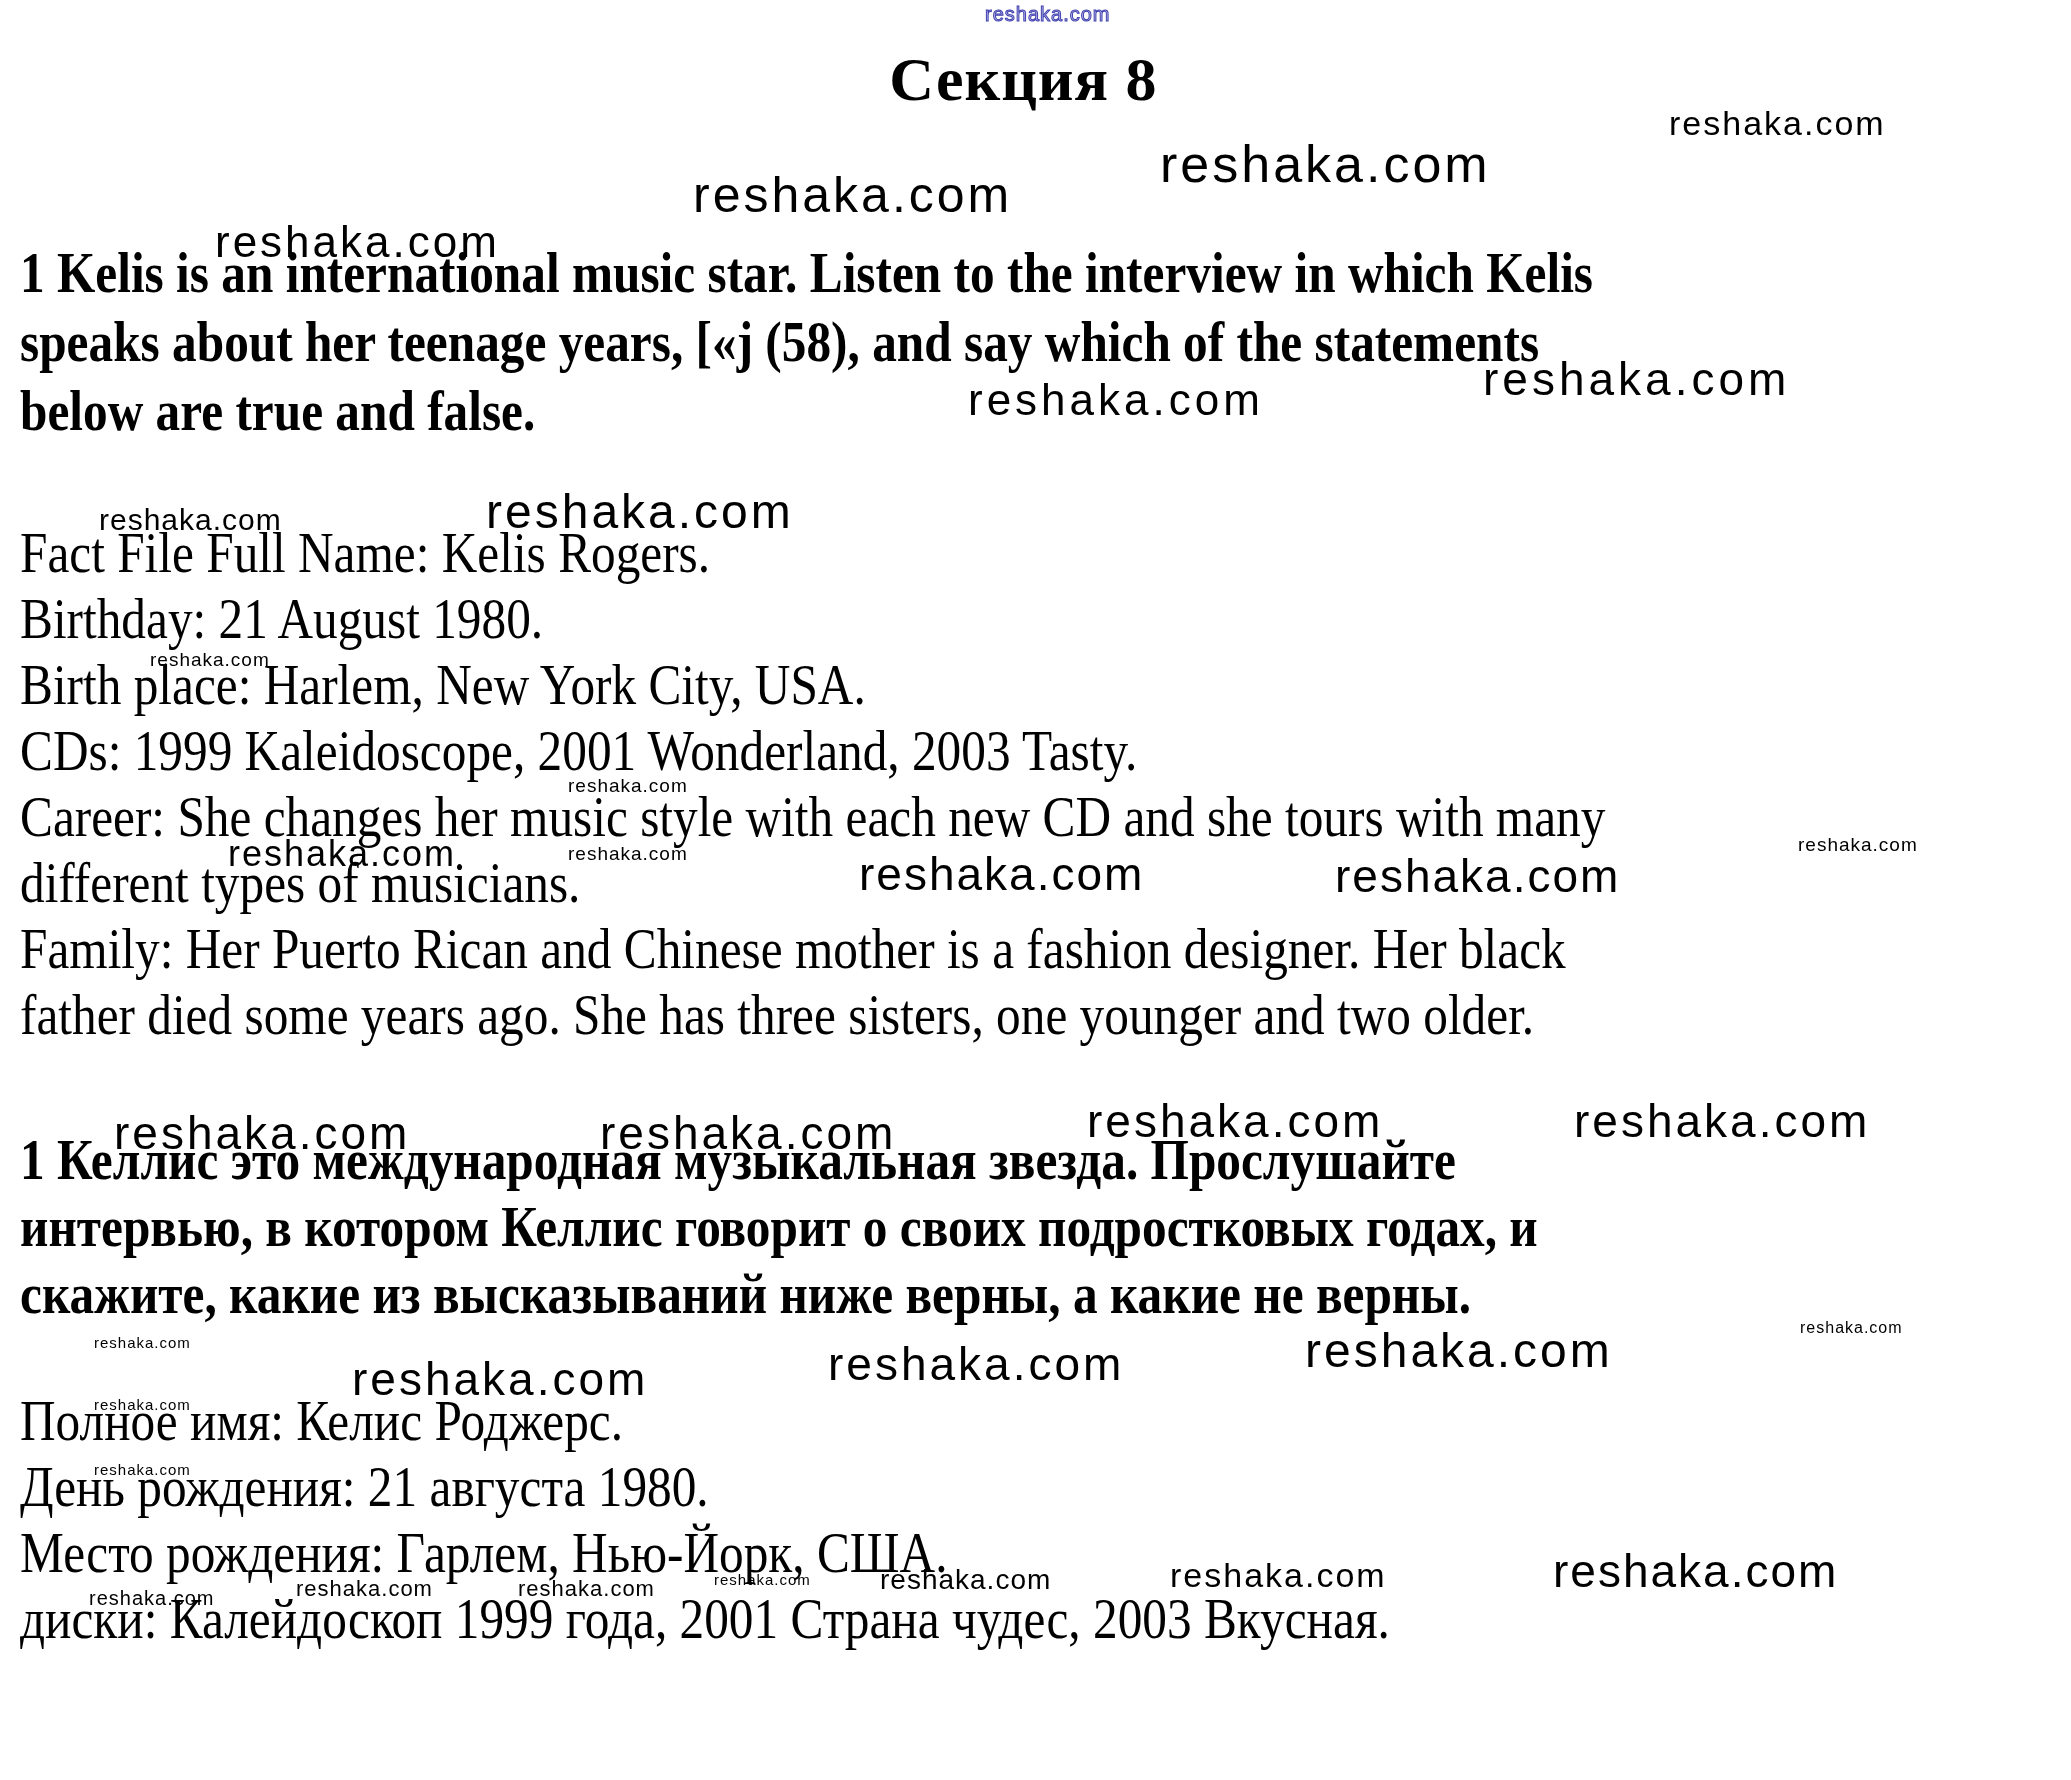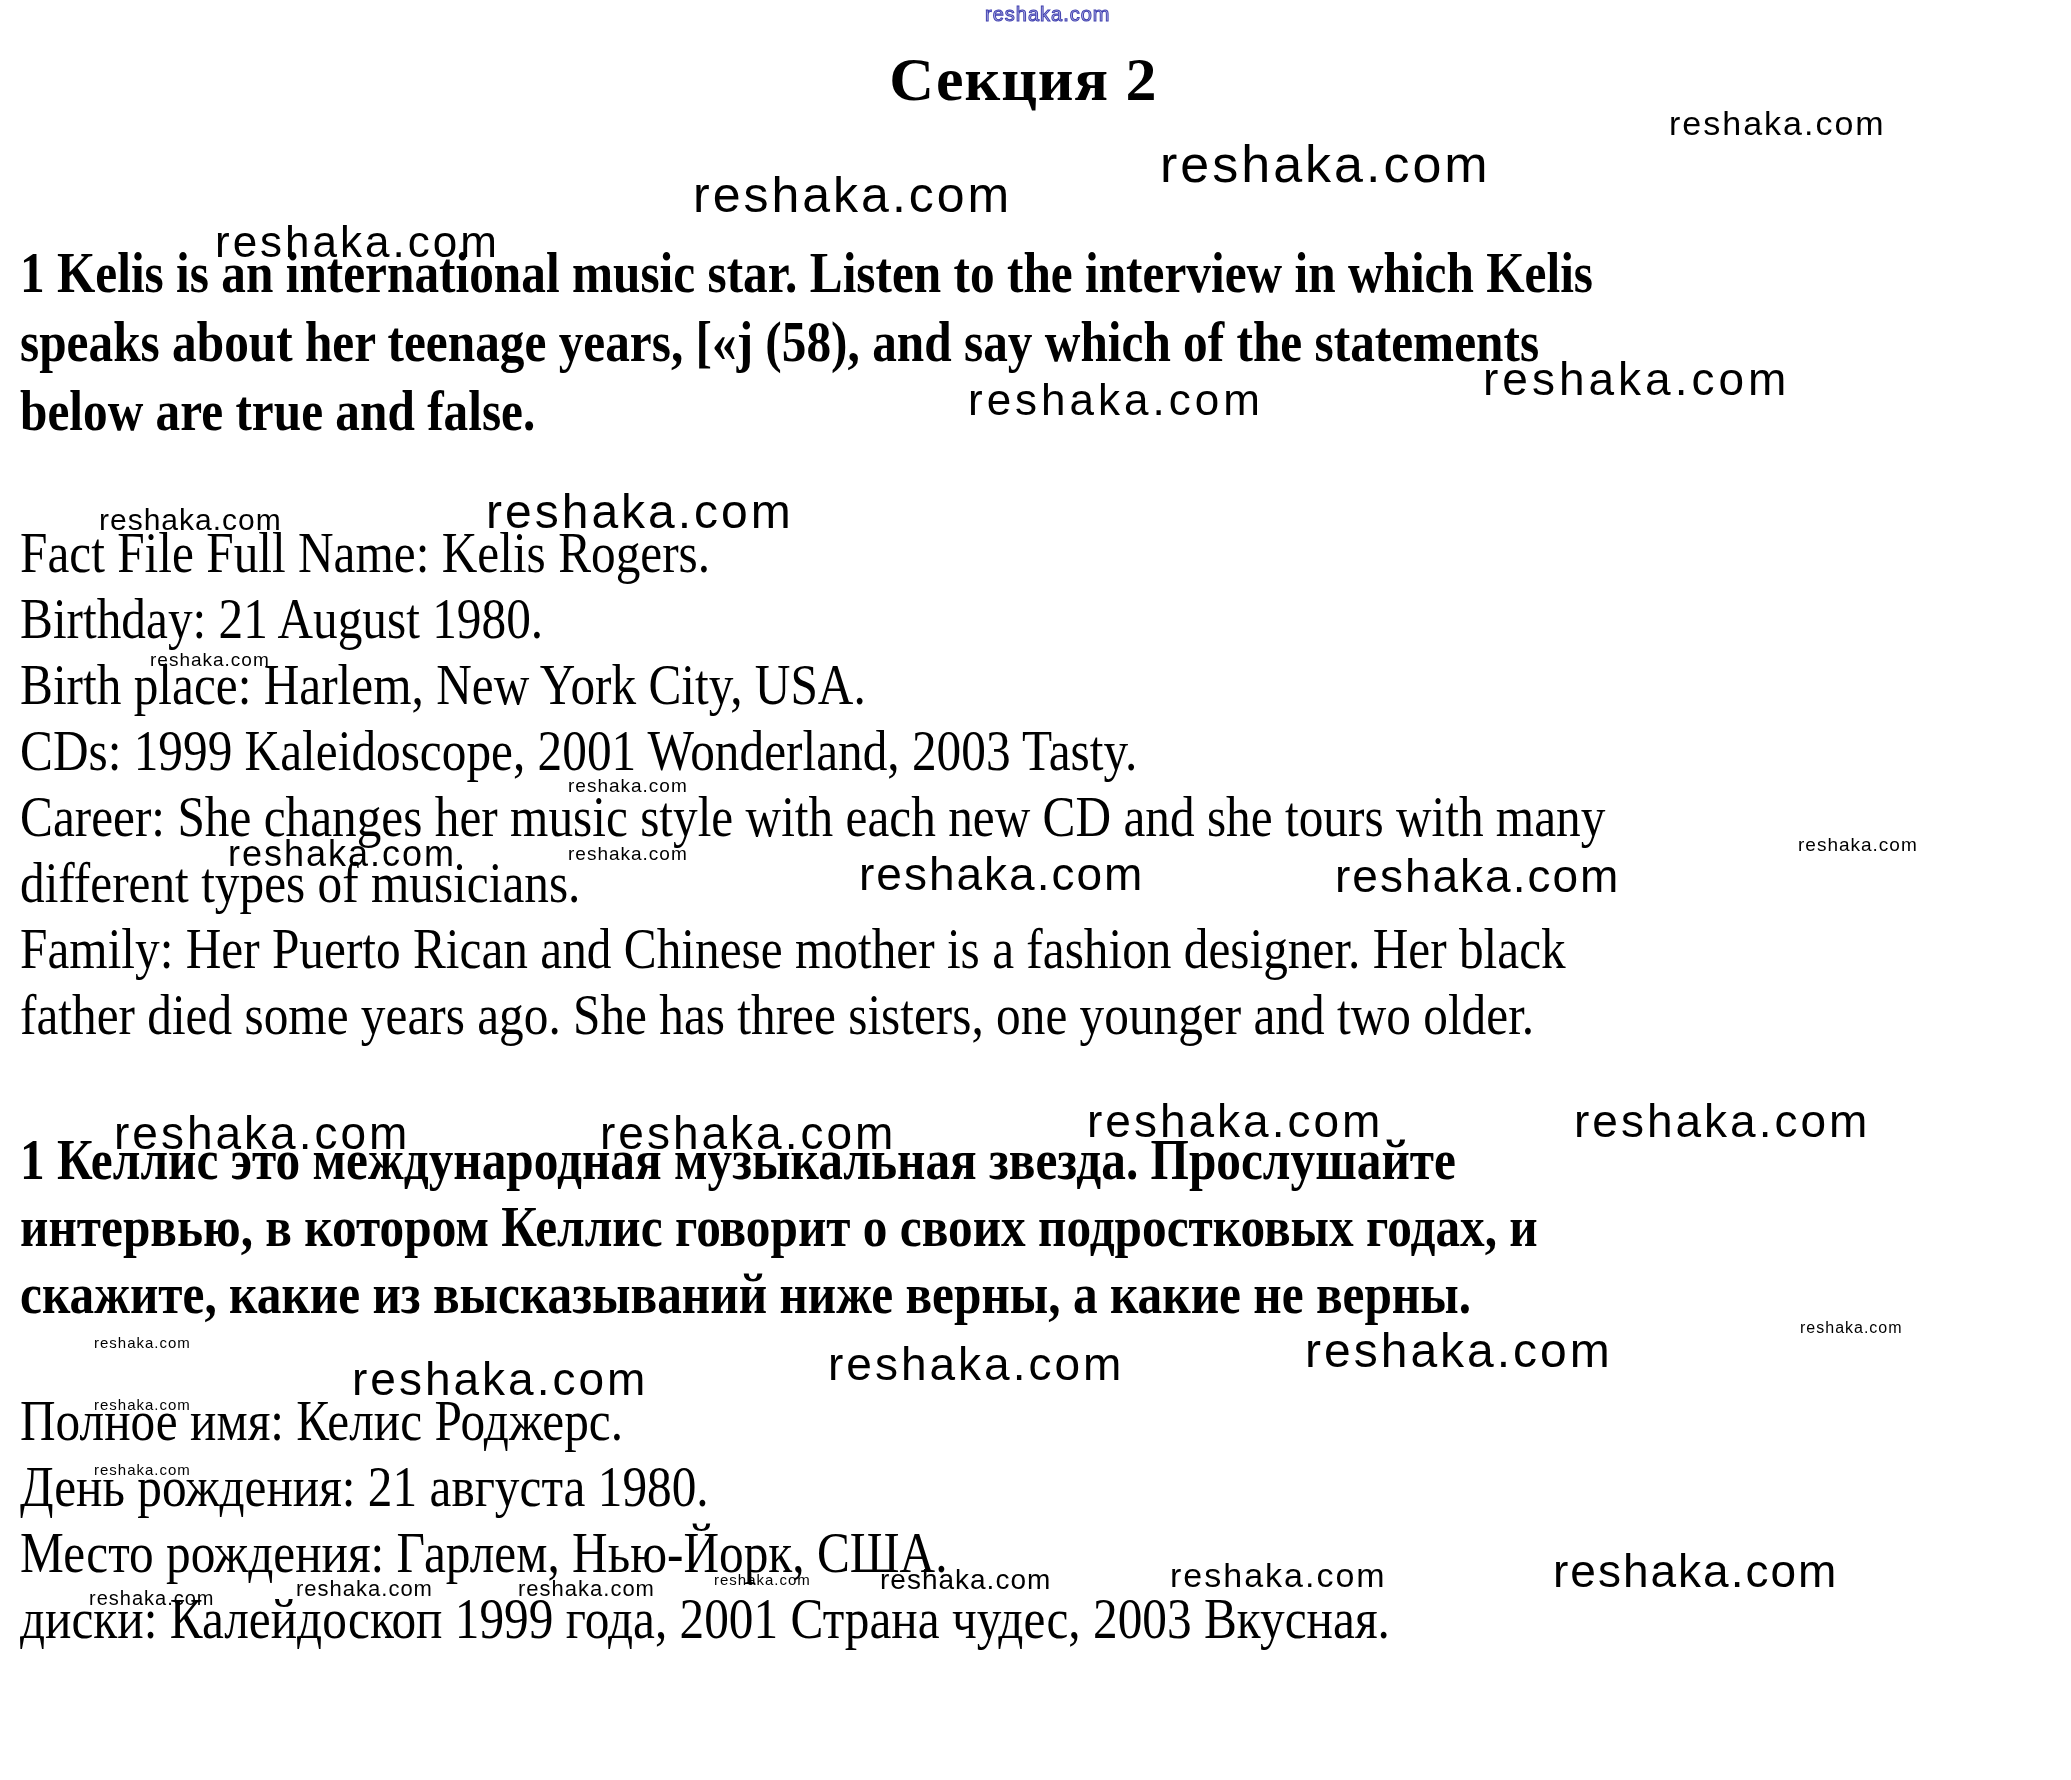--- a/index.html
+++ b/index.html
@@ -42,21 +42,21 @@
     color:#000;
   }
   .wm-blue {
     color:#b9b9e6;
     -webkit-text-stroke:1px #4040b0;
   }
 </style>
 </head>
 <body>
 
-<div class="page-title">Секция 2</div>
+<div class="page-title">Секция 8</div>
 
 <div class="para para-bold" id="en-task">
     <span class="line">1 Kelis is an international music star. Listen to the interview in which Kelis</span>
     <span class="line">speaks about her teenage years, [«j (58), and say which of the statements</span>
     <span class="line">below are true and false.</span>
   </div>
 
 <div class="para" id="en-facts">
     <span class="line">Fact File Full Name: Kelis Rogers.</span>
     <span class="line">Birthday: 21 August 1980.</span>

